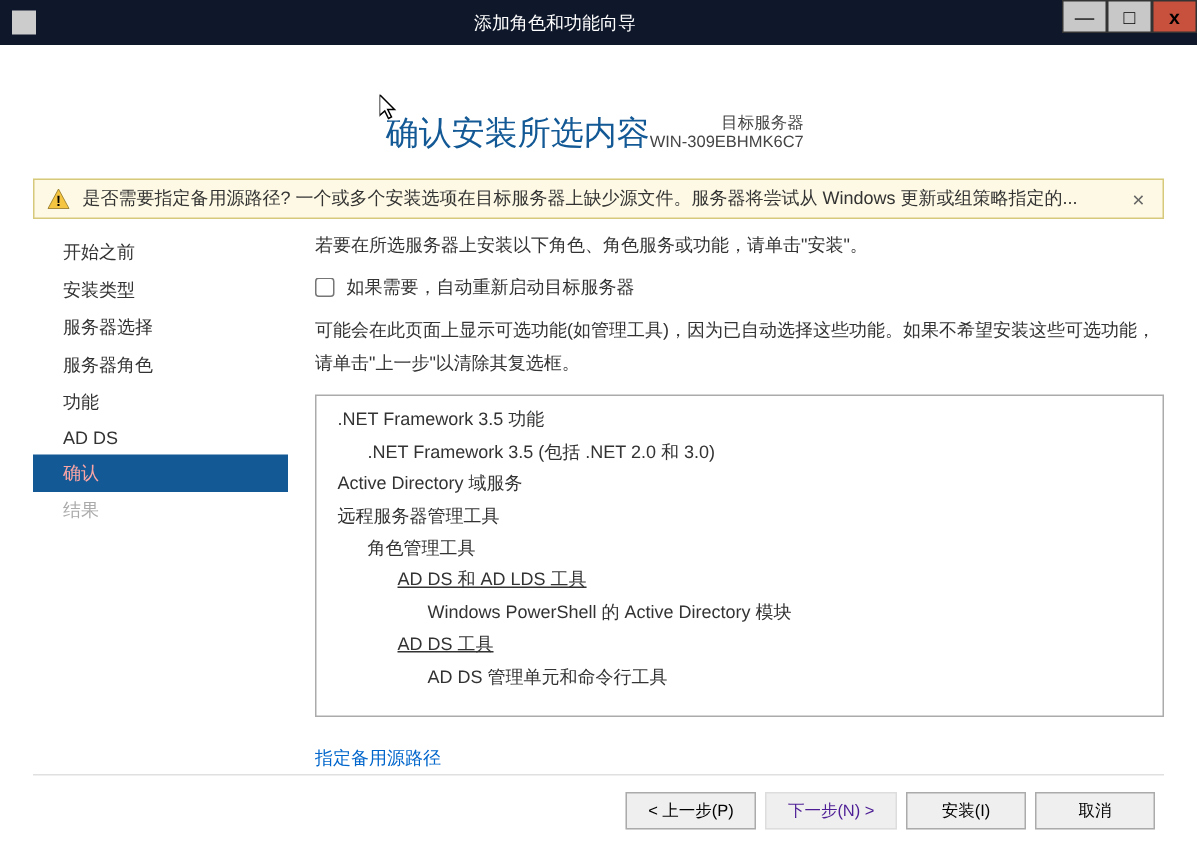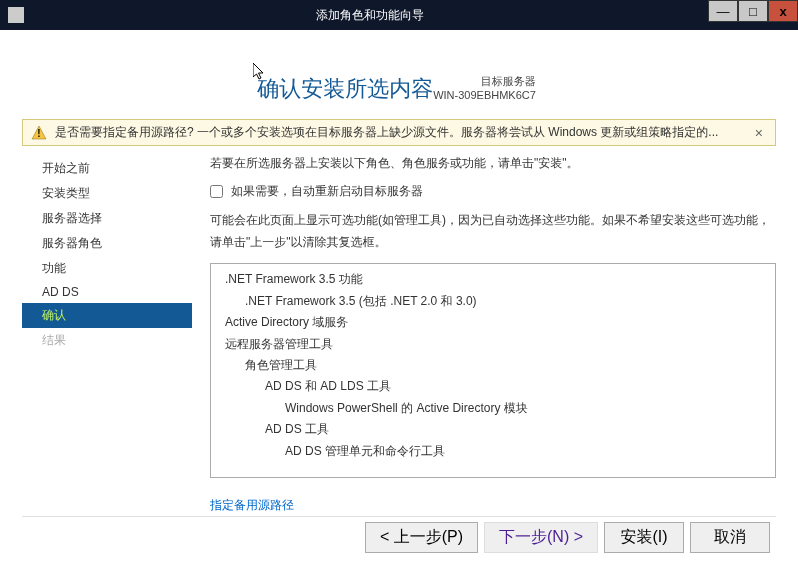--- a/index.html
+++ b/index.html
@@ -109,21 +109,21 @@
       padding-top: 2px;
     }
     .sidebar-item {
       padding: 4px 0 4px 20px;
       font-size: 12px;
       color: #333;
       cursor: pointer;
     }
     .sidebar-item.active {
       background: #135995;
-      color: #bef264;
+      color: #fca5a5;
     }
     .sidebar-item.disabled {
       color: #aaa;
     }
     .main-panel {
       flex: 1;
       padding-left: 18px;
       font-size: 12px;
       color: #333;
     }
@@ -157,21 +157,21 @@
       background: #f0f0f0;
     }
     .features-box::-webkit-scrollbar-thumb {
       background: #cdcdcd;
     }
     .feature-item {
       line-height: 1.7;
       margin: 1px 0;
     }
     .indent-1 { padding-left: 20px; }
-    .indent-2 { padding-left: 40px; }
+    .indent-2 { padding-left: 40px; text-decoration: underline; }
     .indent-3 { padding-left: 60px; }
     .links-area {
       margin-top: 18px;
     }
     .link-item {
       color: #0066cc;
       font-size: 12px;
       line-height: 1.6;
       cursor: pointer;
       display: block;
@@ -179,21 +179,21 @@
     .button-bar {
       position: absolute;
       bottom: 12px;
       right: 28px;
       display: flex;
       gap: 6px;
     }
     .action-btn {
       border: 1px solid #ababab;
       background: #efefef;
-      font-size: 16px;
+      font-size: 11px;
       padding: 4px 14px;
       min-width: 80px;
       cursor: pointer;
     }
     .action-btn.disabled {
       color: #4c1d95;
       border-color: #ddd;
     }
     .hr-line {
       position: absolute;

